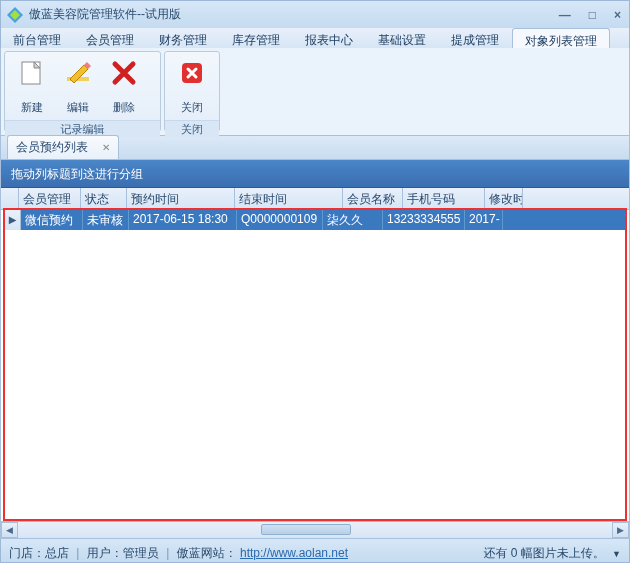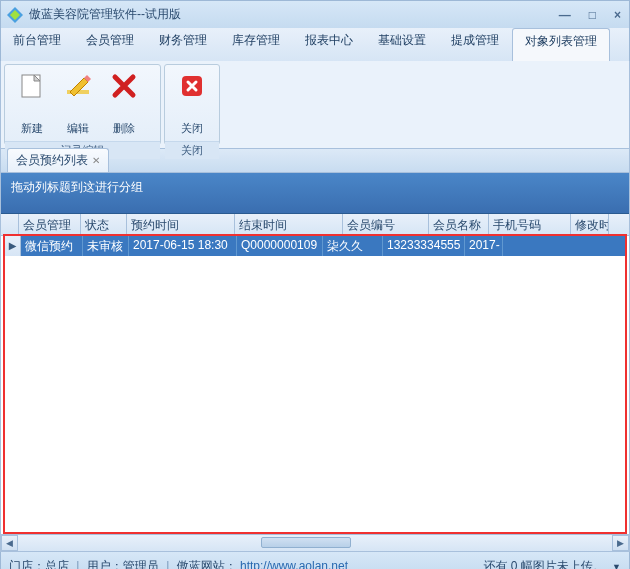--- a/index.html
+++ b/index.html
@@ -6,41 +6,41 @@
 body { background: #fff; width: 630px; height: 569px; overflow: hidden; position: relative; }
 
 
 .titlebar { height: 28px; background: linear-gradient(#d6e7f7, #c5dbf0); display: flex; align-items: center; padding: 12px 6px; border: 1px solid #9db8d6; border-bottom: none; }
 .titlebar .logo { width: 16px; height: 16px; margin-right: 6px; }
 .titlebar .title { font-size: 12px; color: #2a4a6e; flex: 1; }
 .titlebar .winbtns { display: flex; gap: 14px; color: #4a6a8e; font-size: 12px; }
 .titlebar .winbtns span { cursor: pointer; padding: 0 2px; font-weight: bold; }
 
 
-.menubar { height: 33px; background: linear-gradient(#e8f0fa, #d6e5f5); display: flex; border-left: 1px solid #9db8d6; border-right: 1px solid #9db8d6; text-align: center; }
+.menubar { height: 20px; background: linear-gradient(#e8f0fa, #d6e5f5); display: flex; border-left: 1px solid #9db8d6; border-right: 1px solid #9db8d6; text-align: center; }
 .menubar .menu-item { padding: 4px 12px; font-size: 12px; color: #1a3a5e; cursor: pointer; border-right: 1px solid transparent; }
 .menubar .menu-item.active { background: #f5f8fc; border-left: 1px solid #a8c0dc; border-right: 1px solid #a8c0dc; border-top: 1px solid #a8c0dc; border-radius: 3px 3px 0 0; }
 
 
 .ribbon { height: 88px; background: #eaf2fb; display: flex; border: 1px solid #a8c0dc; border-top: 0; padding: 3px; gap: 3px; }
 .ribbon-group { background: linear-gradient(#f2f7fd, #e4eef9); border: 1px solid #b8ccde; border-radius: 3px; display: flex; flex-direction: column; }
 .ribbon-group-body { flex: 1; display: flex; align-items: center; padding: 2px 6px; gap: 4px; }
 .ribbon-group-title { text-align: center; font-size: 11px; color: #3a5a7e; padding: 1px 0; background: #d8e6f5; border-top: 1px solid #c5d8ec; }
-.ribbon-btn { display: flex; flex-direction: column; align-items: center; gap: 19px; font-size: 11px; color: #2a4a6e; cursor: pointer; padding: 2px 4px; border: 1px solid transparent; border-radius: 3px; }
+.ribbon-btn { display: flex; flex-direction: column; align-items: center; gap: 11px; font-size: 11px; color: #2a4a6e; cursor: pointer; padding: 2px 4px; border: 1px solid transparent; border-radius: 3px; }
 .ribbon-sep { width: 1px; background: #c5d8ec; margin: 4px 2px; }
 .ribbon-icon { width: 32px; height: 32px; display: flex; align-items: center; justify-content: center; }
 
 
 .tabstrip { height: 24px; background: linear-gradient(#dce9f7, #c8dcf0); display: flex; align-items: flex-end; padding: 0 6px; border: 1px solid #a8c0dc; border-top: 0; }
-.tab { background: linear-gradient(#f8fbfe, #e8f0fa); border: 1px solid #a8c0dc; border-bottom: none; padding: 3px 8px; font-size: 12px; color: #2a4a6e; border-radius: 3px 3px 0 0; display: flex; align-items: center; gap: 4px; }
+.tab { background: linear-gradient(#f8fbfe, #e8f0fa); border: 1px solid #a8c0dc; border-bottom: none; padding: 3px 8px; font-size: 12px; color: #2a4a6e; border-radius: 3px 3px 0 0; display: flex; align-items: center; gap: 14px; }
 .tab .close { font-size: 10px; color: #888; cursor: pointer; }
 
 
 .gridwrap { border: 1px solid #a8c0dc; border-top: 0; height: 379px; background: #fff; display: flex; flex-direction: column; }
-.grouppanel { height: 41px; background: linear-gradient(#4a86c8, #3a6eb0); color: #fff; font-size: 12px; padding: 6px 10px; border-bottom: 1px solid #2a5a90; }
+.grouppanel { height: 28px; background: linear-gradient(#4a86c8, #3a6eb0); color: #fff; font-size: 12px; padding: 6px 10px; border-bottom: 1px solid #2a5a90; }
 .grid-header { display: flex; background: linear-gradient(#e8f0fa, #d6e5f5); height: 22px; border-bottom: 1px solid #a8c0dc; }
 .grid-header .ind { width: 18px; border-right: 1px solid #a8c0dc; }
 .grid-header .col { border-right: 1px solid #a8c0dc; font-size: 12px; color: #2a4a6e; padding: 3px 4px; white-space: nowrap; overflow: hidden; }
 .grid-body { flex: 1; overflow: hidden; position: relative; border: 2px solid #f03030; margin: -2px 2px 0 2px; }
 .grid-row { display: flex; height: 20px; background: #3a78c0; color: #fff; font-size: 12px; }
 .grid-row .ind { width: 16px; background: linear-gradient(#e8f0fa, #d6e5f5); border-right: 1px solid #a8c0dc; color: #3a5a7e; text-align: center; font-size: 10px; line-height: 20px; }
 .grid-row .cell { border-right: 1px solid #6098d0; padding: 2px 4px; white-space: nowrap; overflow: hidden; }
 
 
 .c0{width:62px}.c1{width:46px}.c2{width:108px}.c3{width:108px}.c4{width:86px}.c5{width:60px}.c6{width:82px}.c7{width:38px}
@@ -141,21 +141,20 @@
 </div>
 
 <div class="gridwrap">
   <div class="grouppanel">拖动列标题到这进行分组</div>
   <div class="grid-header">
     <div class="ind"></div>
     <div class="col c0">会员管理</div>
     <div class="col c1">状态</div>
     <div class="col c2">预约时间</div>
     <div class="col c3">结束时间</div>
-    <div class="col c4">会员编号</div>
     <div class="col c5">会员名称</div>
     <div class="col c6">手机号码</div>
     <div class="col c7">修改时</div>
   </div>
   <div class="grid-body">
     <div class="grid-row">
       <div class="ind">▶</div>
       <div class="cell c0">微信预约</div>
       <div class="cell c1">未审核</div>
       <div class="cell c2">2017-06-15 18:30</div>

